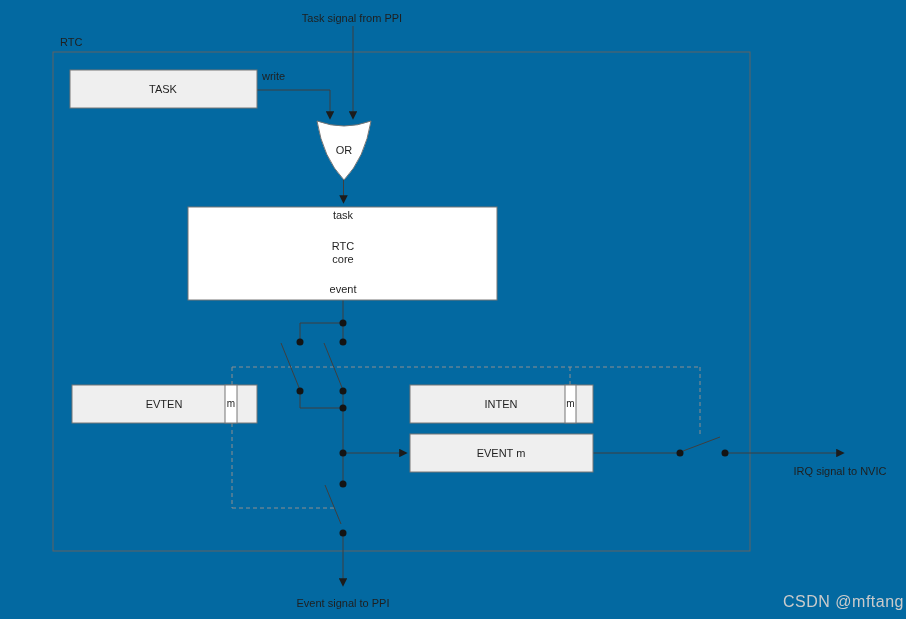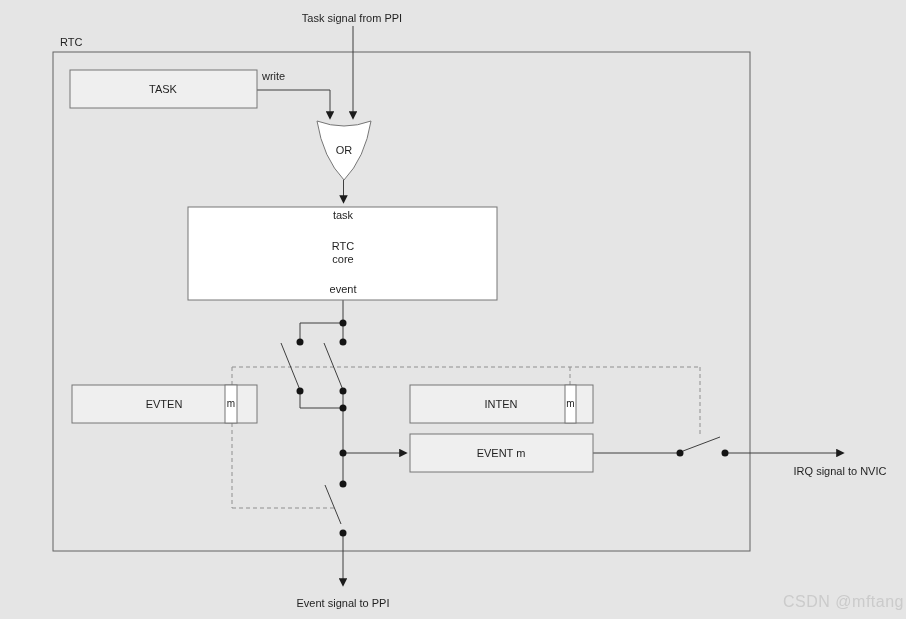--- a/index.html
+++ b/index.html
@@ -1,16 +1,16 @@
 <!DOCTYPE html>
 <html><head>
 <meta charset="utf-8">
 <style>
   html,body{margin:0;padding:0;background:#ffffff;}
-  .stage{position:relative;width:906px;height:619px;background:#e5e5e5;overflow:hidden;
+  .stage{position:relative;width:906px;height:619px;background:#0369a1;overflow:hidden;
          font-family:"Liberation Sans", sans-serif;}
   svg{position:absolute;left:0;top:0;}
   .solid{stroke:#3f3f3f;stroke-width:1;fill:none;}
   .dashed{stroke:#8f8f8f;stroke-width:1;fill:none;stroke-dasharray:4 3;}
   .boxfill{fill:#efefef;stroke:#767676;stroke-width:1;}
   .boxwhite{fill:#ffffff;stroke:#767676;stroke-width:1;}
   .outer{fill:none;stroke:#636363;stroke-width:1;}
   .dot{fill:#141414;stroke:none;}
   text{fill:#1f1f1f;font-size:11px;font-family:"Liberation Sans", sans-serif;}
   text.small{font-size:10px;}

